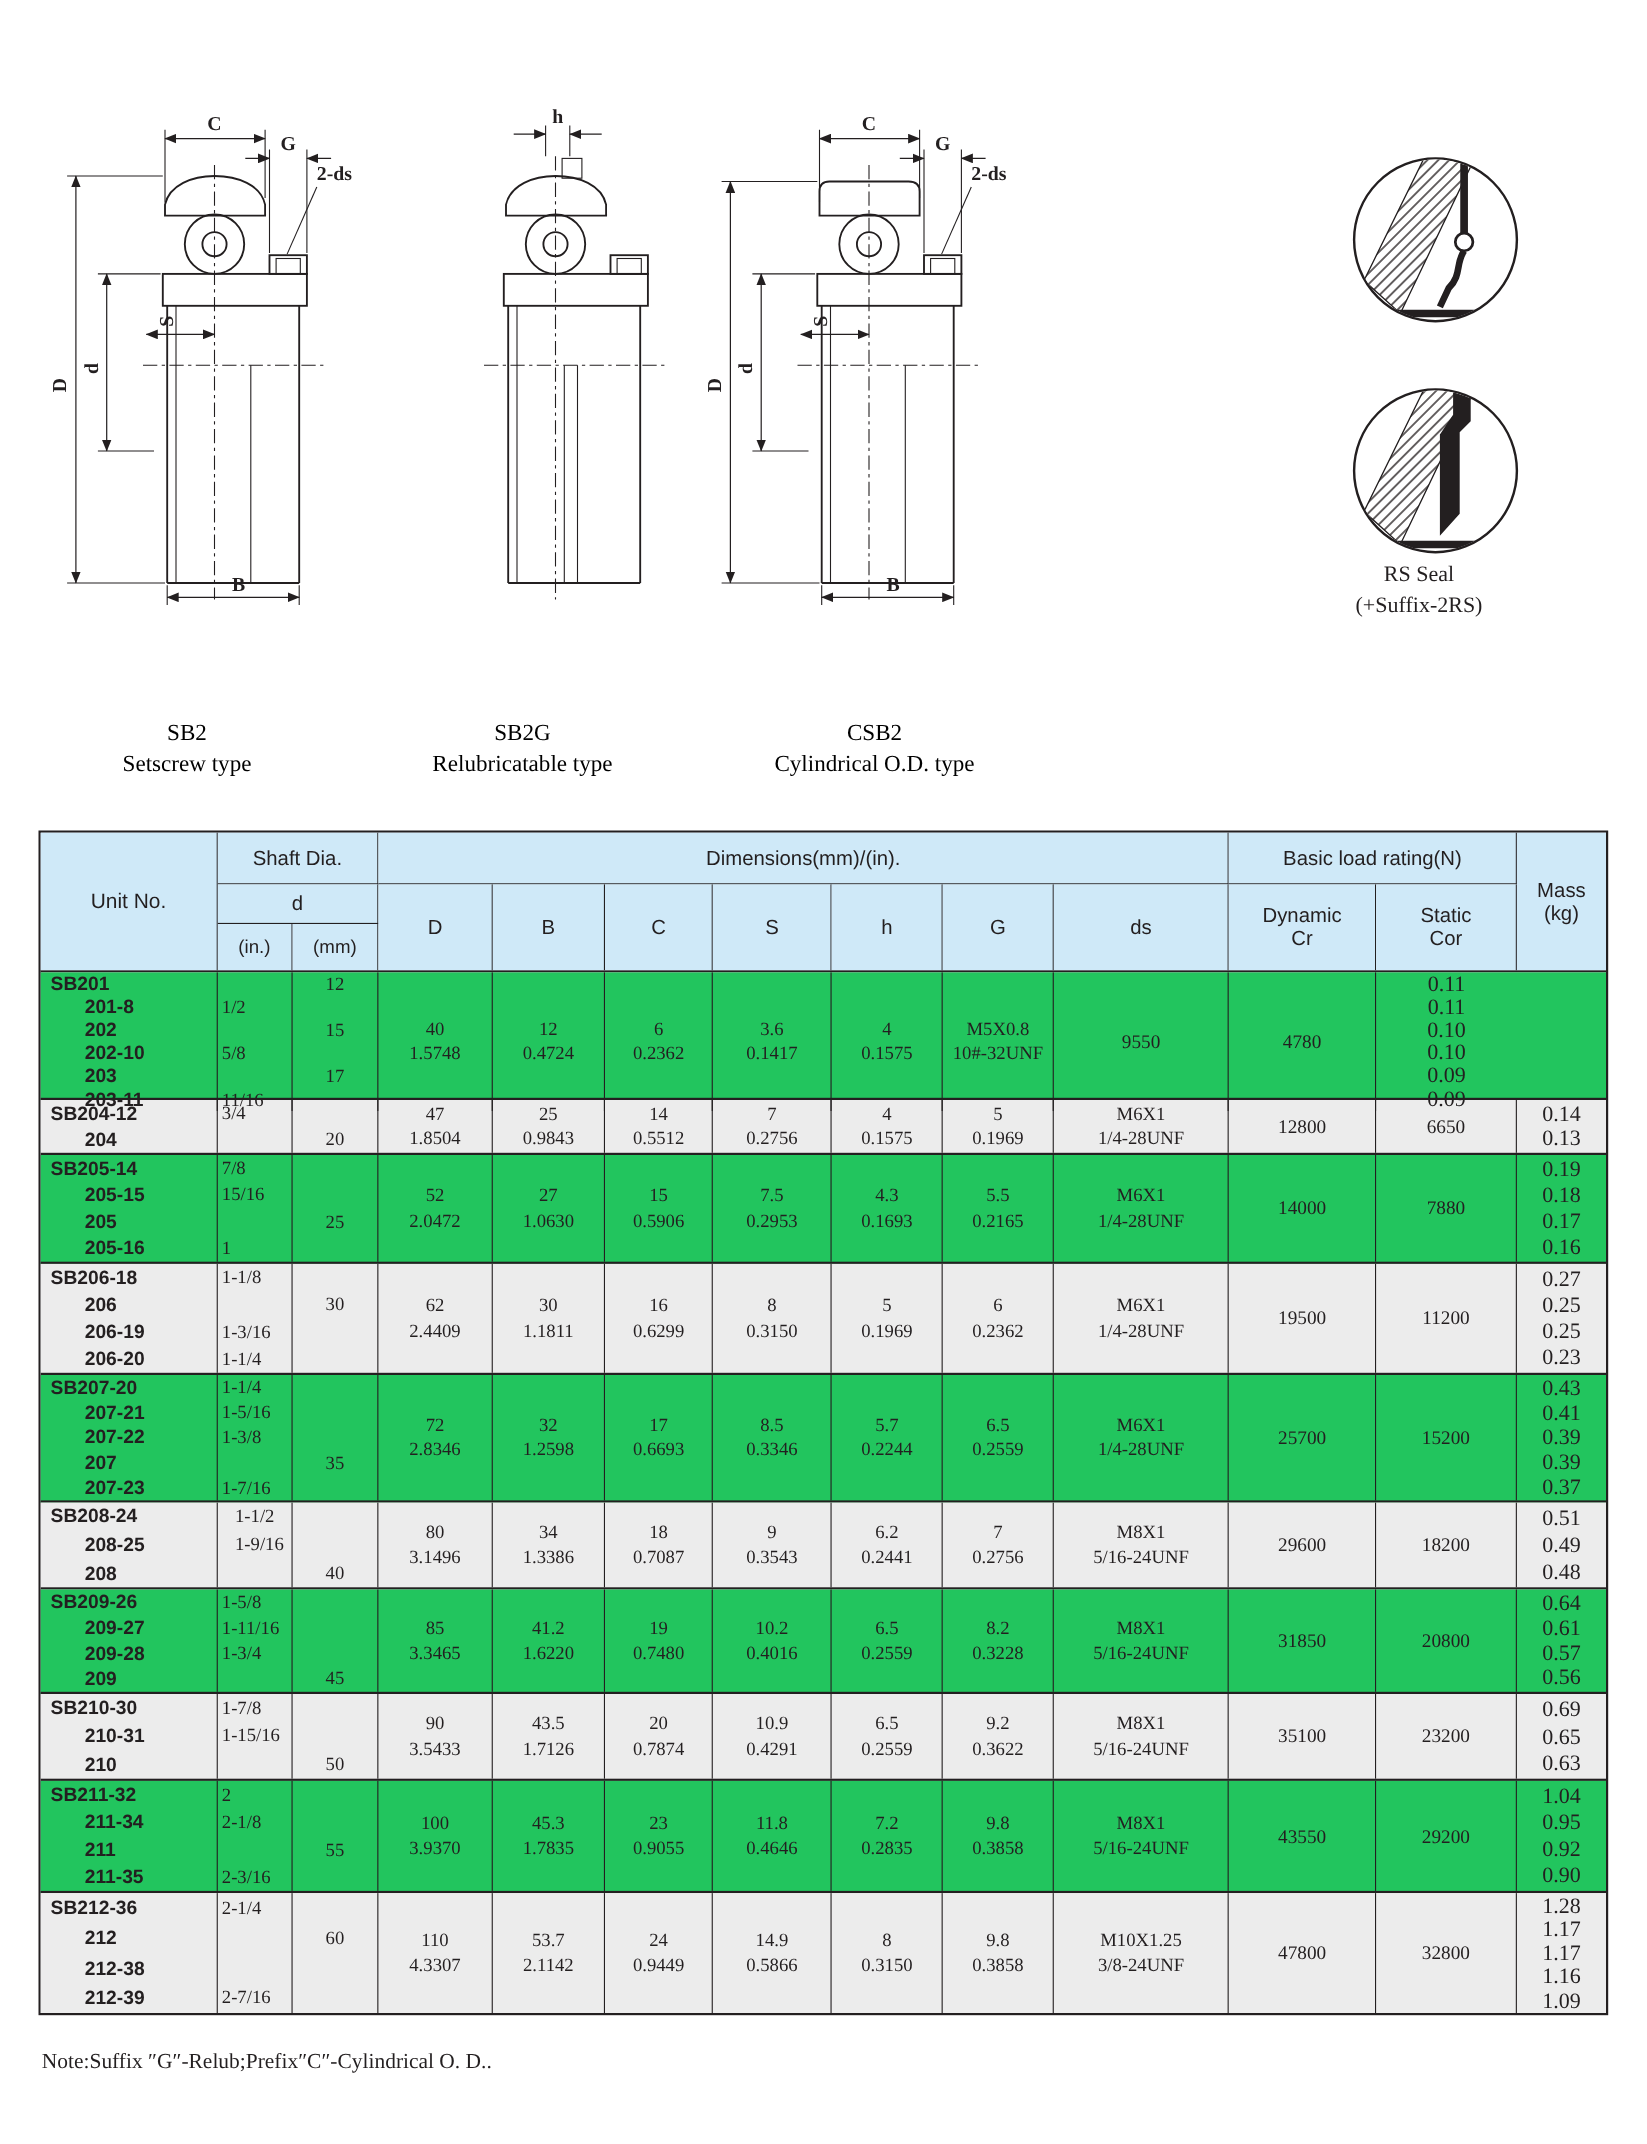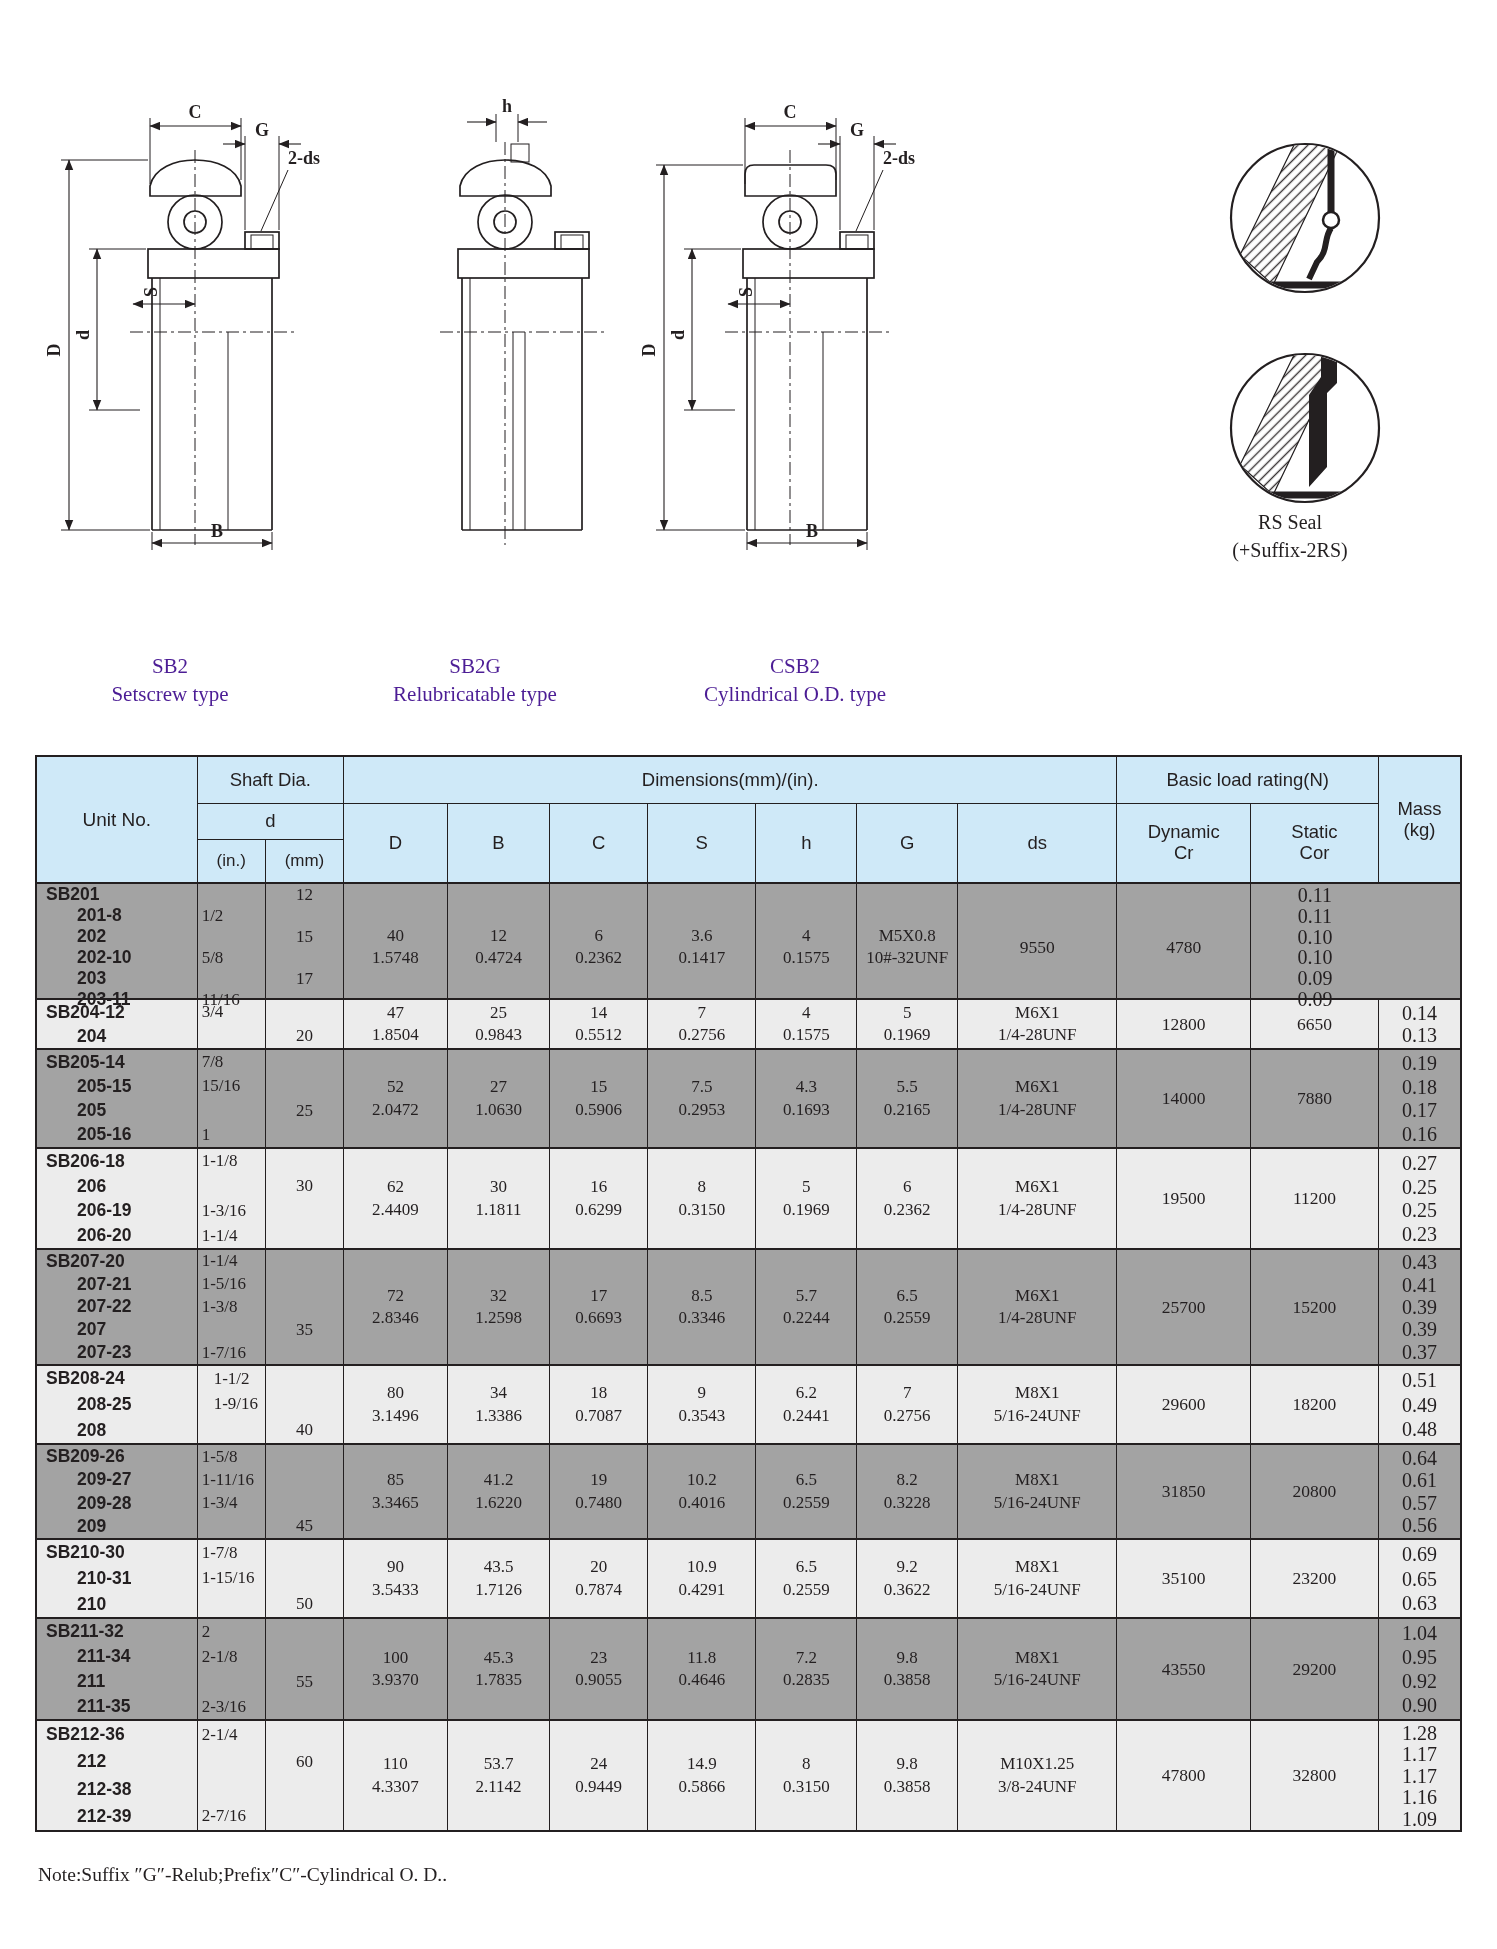--- a/index.html
+++ b/index.html
@@ -2,21 +2,21 @@
 <html><head>
 <meta charset="utf-8">
 <style>
   html,body{margin:0;padding:0;}
   body{width:1497px;height:1949px;position:relative;background:#ffffff;
        font-family:"Liberation Serif",serif;color:#231f20;overflow:hidden;}
 
   
   .drawing{position:absolute;}
   .cap{position:absolute;text-align:center;font-family:"Liberation Serif",serif;
-       font-size:21px;line-height:1.35;color:#4c1d95;}
+       font-size:21px;line-height:1.35;color:#000000;}
   .rs-cap{position:absolute;text-align:center;font-family:"Liberation Serif",serif;
        font-size:20px;line-height:1.4;color:#231f20;}
 
   
   .ln{stroke:#231f20;stroke-width:1.7;fill:none;}
   .thin{stroke:#231f20;stroke-width:1;fill:none;}
   .dim{stroke:#231f20;stroke-width:1.1;fill:none;marker-start:url(#arr);marker-end:url(#arr);}
   .dime{stroke:#231f20;stroke-width:1.1;fill:none;marker-end:url(#arr);}
   .cl{stroke:#231f20;stroke-width:1;stroke-dasharray:13 4 3 4;fill:none;}
   .dtext{font-family:"Liberation Serif",serif;font-size:18px;font-weight:bold;
@@ -43,21 +43,21 @@
   .h-C{grid-column:6;grid-row:2/4;border-bottom:none;}
   .h-S{grid-column:7;grid-row:2/4;border-bottom:none;}
   .h-h{grid-column:8;grid-row:2/4;border-bottom:none;}
   .h-G{grid-column:9;grid-row:2/4;border-bottom:none;}
   .h-ds{grid-column:10;grid-row:2/4;border-bottom:none;}
   .h-load{grid-column:11/13;grid-row:1;}
   .h-dyn{grid-column:11;grid-row:2/4;border-bottom:none;}
   .h-sta{grid-column:12;grid-row:2/4;border-bottom:none;}
   .h-mass{grid-column:13;grid-row:1/4;border-right:none;border-bottom:none;}
 
-  .trow{border-bottom:2.2px solid #231f20;box-sizing:border-box;background:#a3a3a3;}
+  .trow{border-bottom:2.2px solid #231f20;box-sizing:border-box;background:#22c55e;}
   .trow.shaded{background:#ececec;}
   .cell{border-right:1.4px solid #231f20;box-sizing:border-box;min-width:0;}
   .c-unit{display:grid;}
   .uline{display:flex;align-items:center;font-family:"Liberation Sans",sans-serif;
          font-weight:bold;font-size:17.5px;padding-left:9px;white-space:nowrap;}
   .uline.indent{padding-left:40px;}
   .c-in{display:grid;}
   .iline{display:flex;align-items:center;font-size:17px;padding-left:4px;white-space:nowrap;}
   .c-mm{display:grid;}
   .mline{display:flex;align-items:center;justify-content:center;font-size:17px;}

